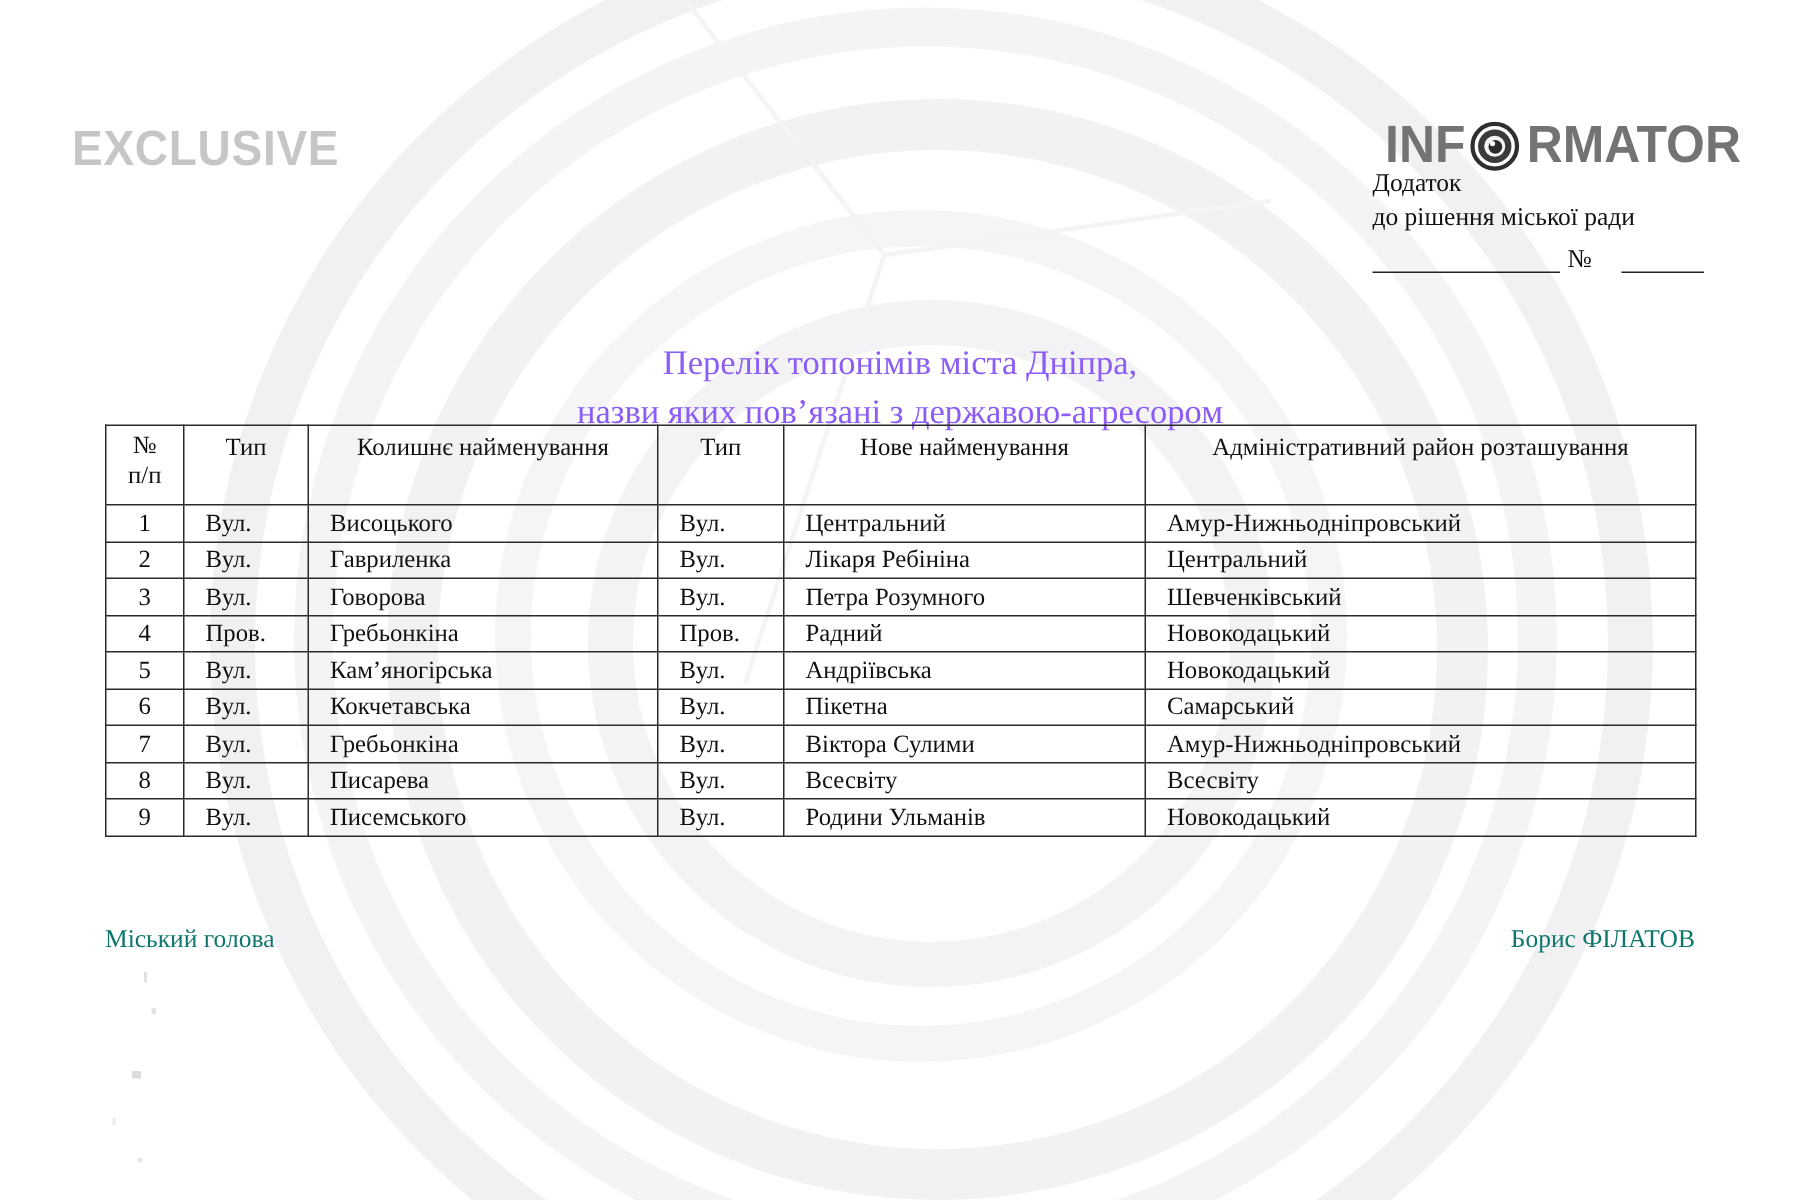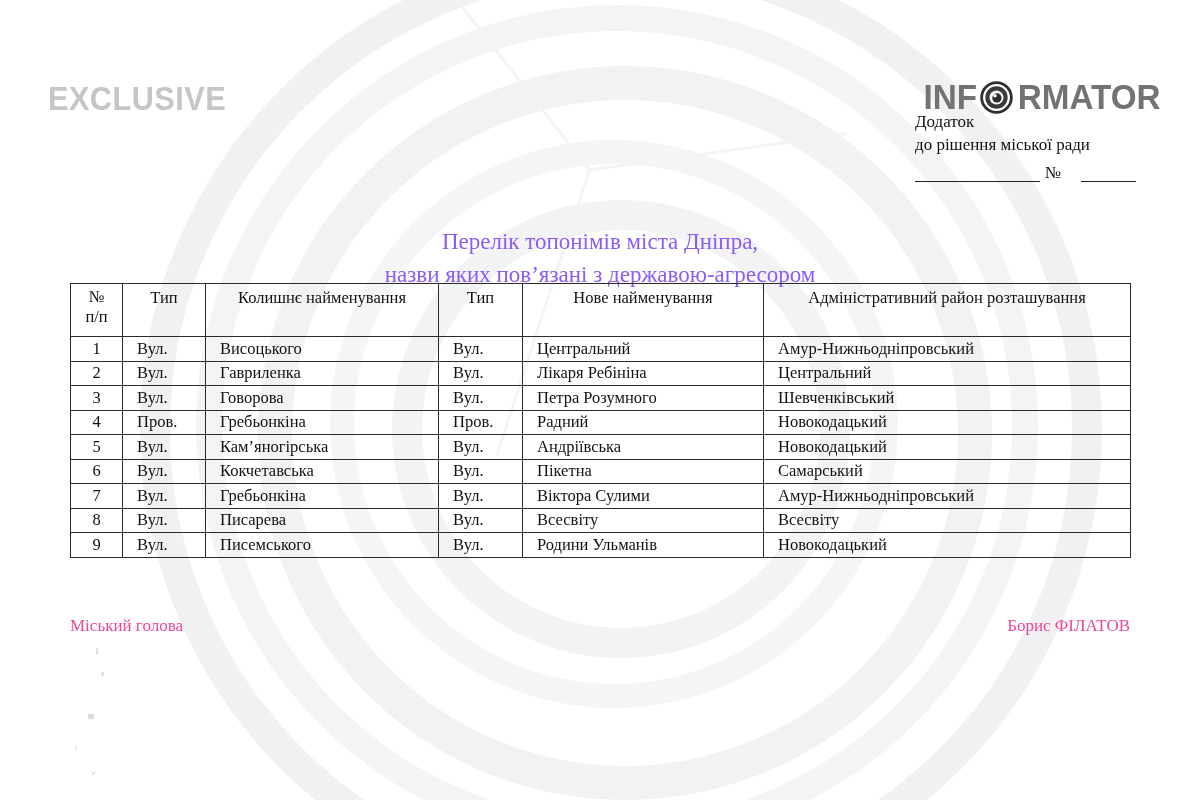--- a/index.html
+++ b/index.html
@@ -198,21 +198,21 @@
 
   
   #signature-row {
     position: absolute;
     left: 70px;
     top: 616px;
     width: 1060px;
     display: flex;
     justify-content: space-between;
     font-size: 17px;
-    color: #ec4899;
+    color: #0f766e;
   }
 
   
   .speckle { position: absolute; background: #c9c9cc; z-index: 1; }
 </style>
 </head>
 <body>
 
 <div id="watermark-layer">
   <div class="wm-ring wm-r1"></div>

